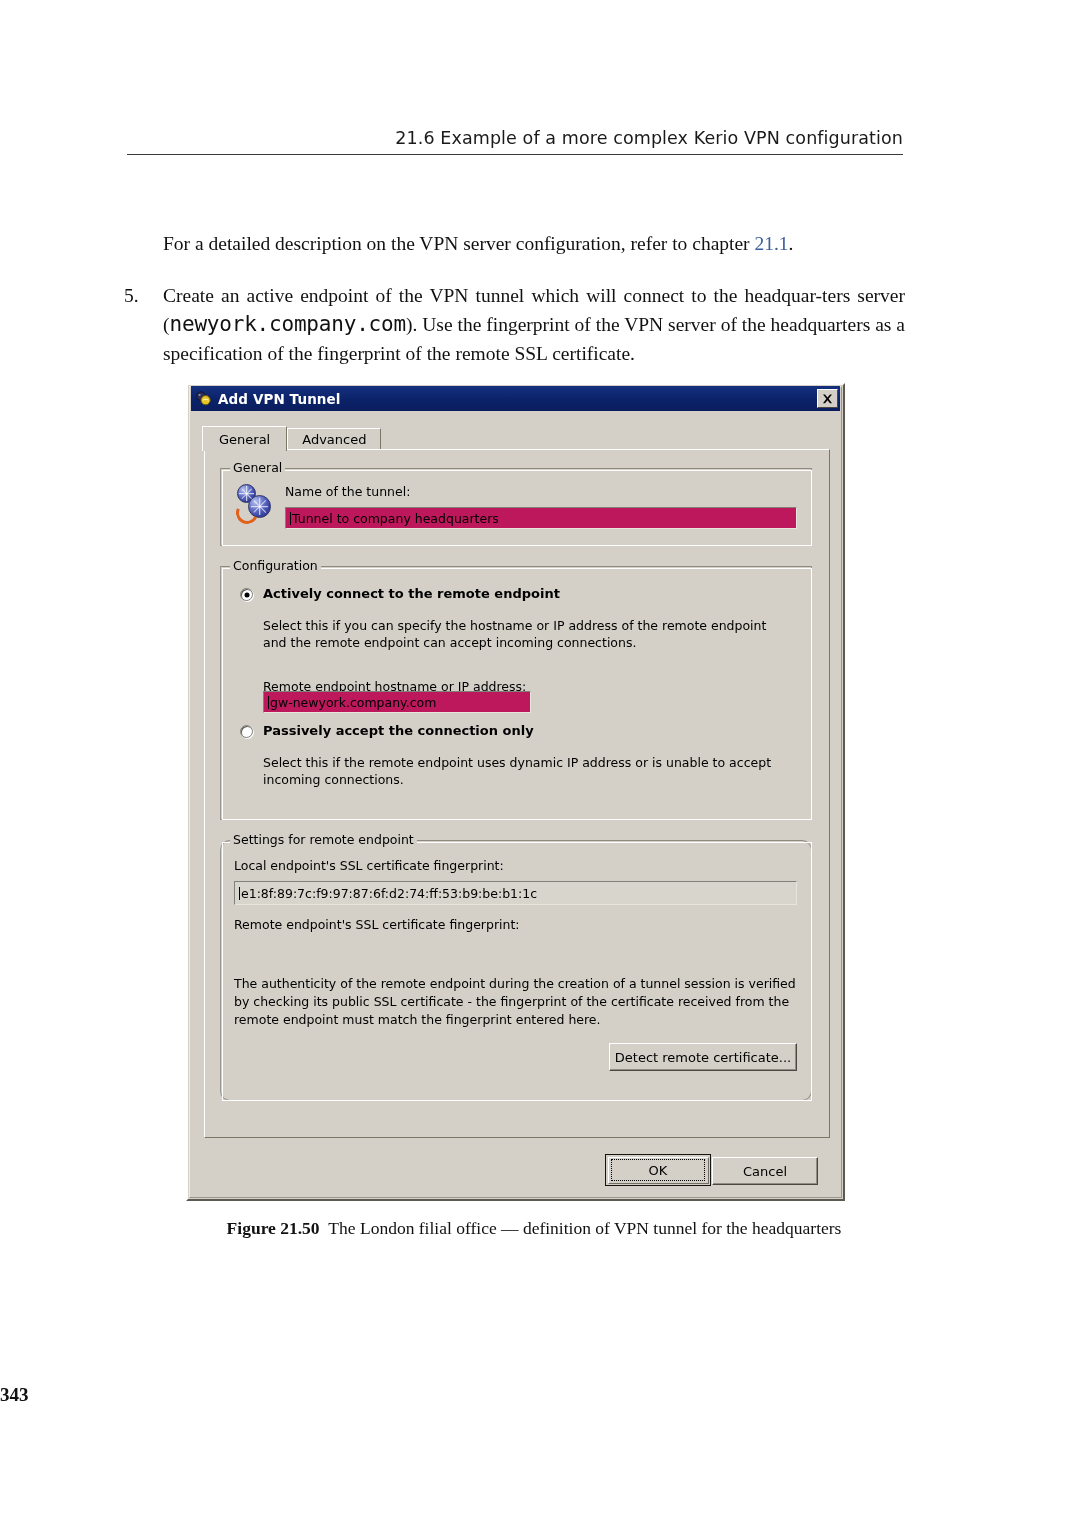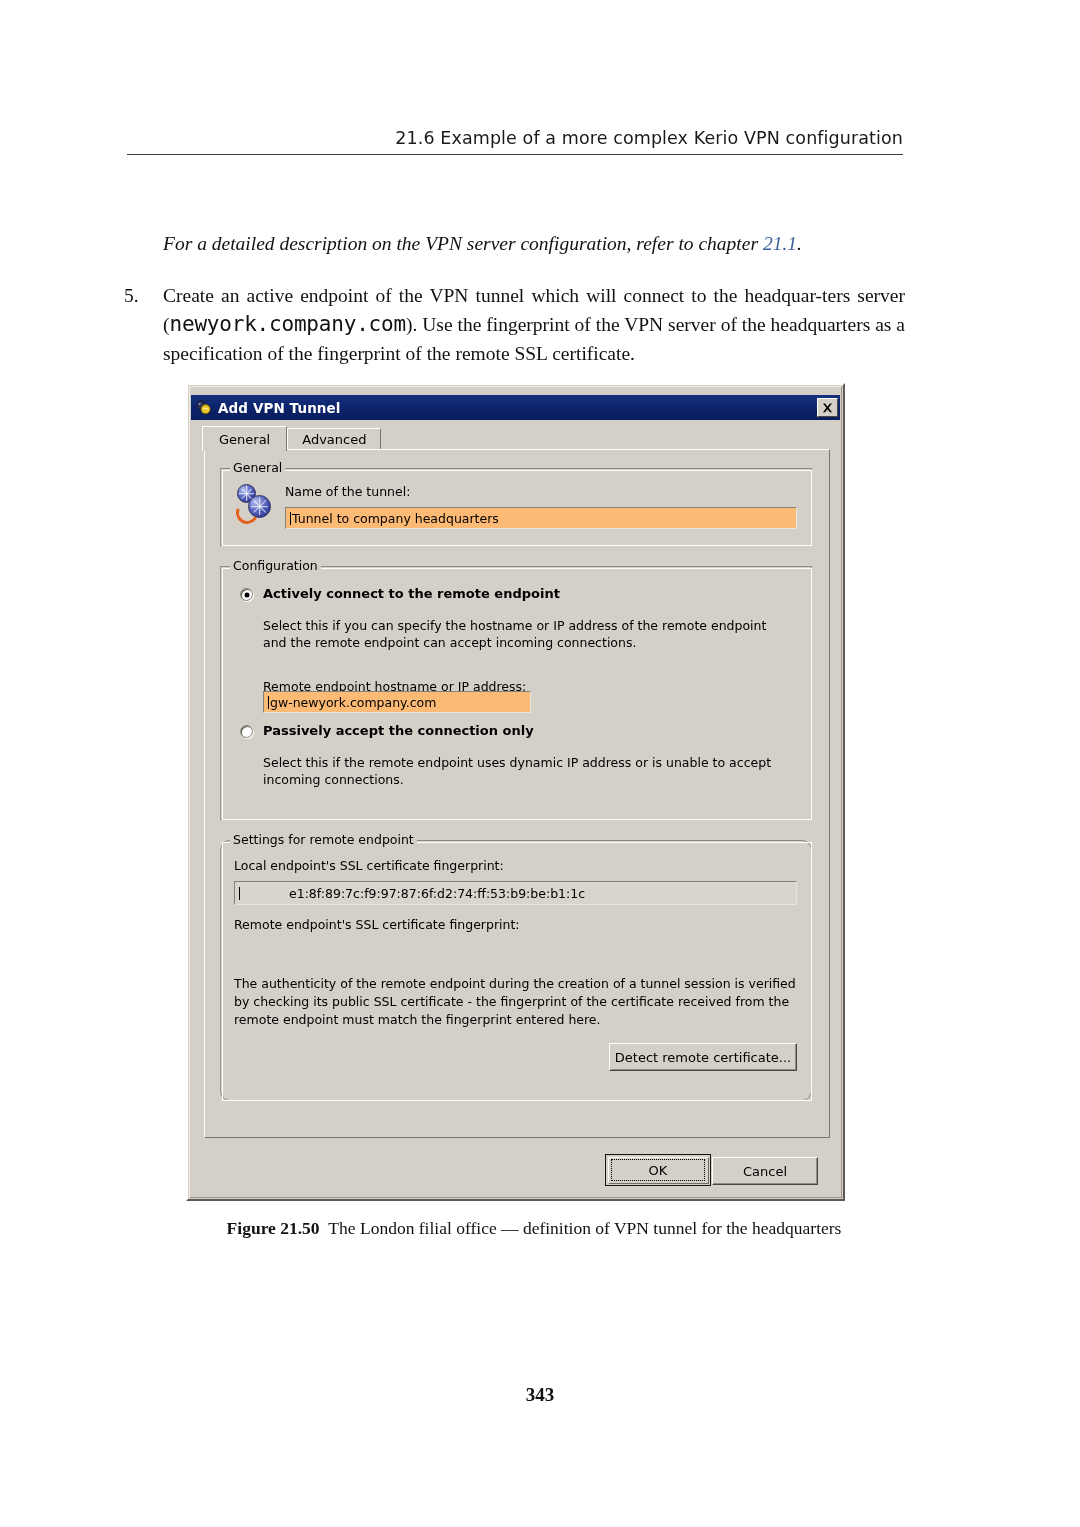--- a/index.html
+++ b/index.html
@@ -37,21 +37,20 @@
     position: absolute;
     font-family: "Liberation Serif", serif;
     font-size: 19.5px;
     line-height: 29px;
     color: #111;
   }
   #intro-para {
     left: 163px;
     top: 229px;
     width: 742px;
-    font-style: italic;
   }
   .xref { color: #3a5f9b; }
 
   #step-item {
     left: 124px;
     top: 281px;
     width: 781px;
   }
   #step-item .num {
     position: absolute;
@@ -80,21 +79,21 @@
     font-size: 17.5px;
     color: #111;
   }
   .figure-caption b { font-weight: bold; }
 
   .page-number {
     position: absolute;
     left: 0;
     top: 1384px;
     width: 1080px;
-    text-align: center;
+    text-align: left;
     font-family: "Liberation Serif", serif;
     font-weight: bold;
     font-size: 19px;
     color: #111;
   }
 
   
   .dialog {
     position: absolute;
     left: 186px;
@@ -116,21 +115,21 @@
     left: 1px; top: 1px; right: 1px; bottom: 1px;
     border-top: 1px solid #efece4;
     border-left: 1px solid #efece4;
     border-right: 1px solid #9a968c;
     border-bottom: 1px solid #9a968c;
     pointer-events: none;
   }
 
   .titlebar {
     position: absolute;
-    left: 3px; top: 10px;
+    left: 3px; top: 1px;
     width: 649px;
     height: 25px;
     background: linear-gradient(to bottom, #15317e 0%, #0b2269 55%, #0a1e5e 100%);
     display: flex;
     align-items: center;
     padding: 0 2px 0 4px;
     box-sizing: border-box;
   }
   .titlebar-title {
     color: #ffffff;
@@ -245,21 +244,21 @@
     position: absolute;
     font-size: 12.5px;
     line-height: 16px;
     white-space: nowrap;
   }
   .lbl.wrap { white-space: normal; }
   .lbl.bold { font-weight: bold; font-size: 13px; }
 
   .textfield {
     position: absolute;
-    background: #fdba74;
+    background: #be185d;
     border-top: 1.4px solid #82807a;
     border-left: 1.4px solid #82807a;
     border-right: 1.4px solid #e8e5de;
     border-bottom: 1.4px solid #e8e5de;
     box-sizing: border-box;
     display: flex;
     align-items: center;
     padding-left: 4px;
     font-size: 12.5px;
     color: #000;
@@ -472,21 +471,21 @@
       <span class="radio" style="left:19px; top:158px;"></span>
       <span class="lbl bold" style="left:42px; top:156px;">Passively accept the connection only</span>
 
       <span class="lbl wrap" style="left:42px; top:187px; width:530px; line-height:17px;">Select this if the remote endpoint uses dynamic IP address or is unable to accept incoming connections.</span>
     </div>
 
     <div class="group" style="left:15px; top:390px; width:592px; height:261px;border-radius:10px;">
       <span class="group-title">Settings for remote endpoint</span>
 
       <span class="lbl" style="left:13px; top:17px;">Local endpoint's SSL certificate fingerprint:</span>
-      <div class="textfield readonly" style="left:13px; top:40px; width:563px; height:24px;gap:48px;">
+      <div class="textfield readonly" style="left:13px; top:40px; width:563px; height:24px;">
         <span class="caret"></span>
           <span>e1:8f:89:7c:f9:97:87:6f:d2:74:ff:53:b9:be:b1:1c</span>
       </div>
 
       <span class="lbl" style="left:13px; top:76px;">Remote endpoint's SSL certificate fingerprint:</span>
 
       <span class="lbl wrap" style="left:13px; top:134px; width:566px; line-height:18px;">The authenticity of the remote endpoint during the creation of a tunnel session is verified by checking its public SSL certificate - the fingerprint of the certificate received from the remote endpoint must match the fingerprint entered here.</span>
 
       <div class="btn" style="left:388px; top:202px; width:188px; height:28px;">
         <span class="inner-bevel"></span>

